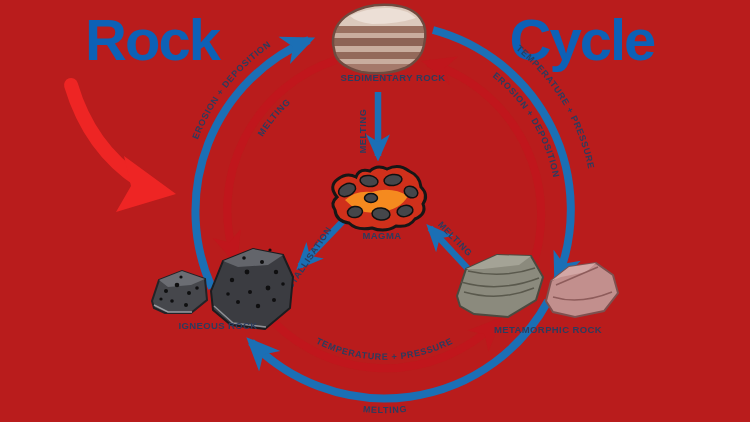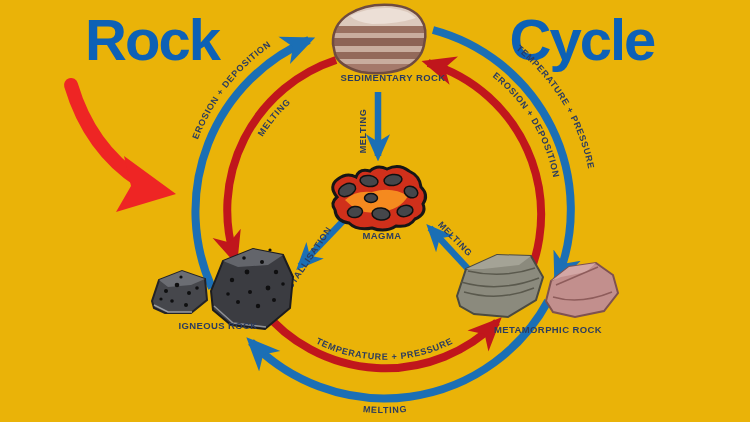--- a/index.html
+++ b/index.html
@@ -1,16 +1,16 @@
 <!DOCTYPE html>
 <html><head>
 <meta charset="utf-8">
 <style>
   html,body{margin:0;padding:0;background:#fff;}
-  .stage{position:relative;width:750px;height:422px;background:#eab308;overflow:hidden;
+  .stage{position:relative;width:750px;height:422px;background:#b91c1c;overflow:hidden;
          font-family:"Liberation Sans",sans-serif;}
   svg{display:block}
   .title{font-family:"Liberation Sans",sans-serif;font-size:58px;font-weight:bold;
          fill:#0d61b6;letter-spacing:-2px;text-anchor:middle}
   .node-label{font-family:"Liberation Sans",sans-serif;font-size:9.5px;font-weight:bold;
          fill:#2c3c5e;letter-spacing:.4px;text-anchor:middle}
   .arc-label{font-family:"Liberation Sans",sans-serif;font-size:9px;font-weight:bold;
          fill:#2c3c5e;letter-spacing:.7px}
   .mid{text-anchor:middle}
 </style>

